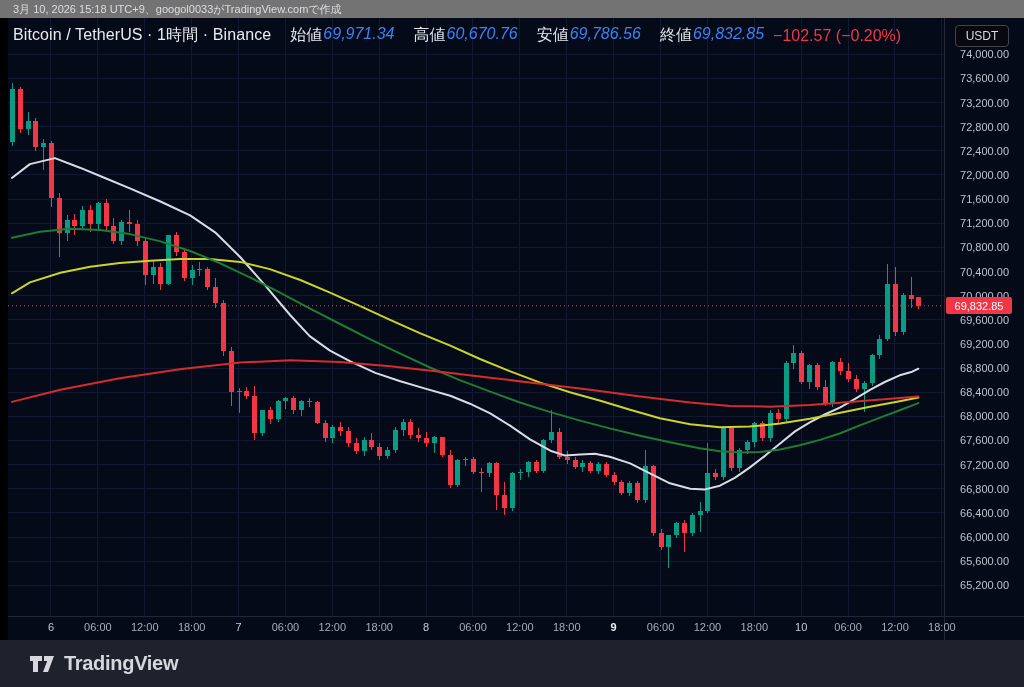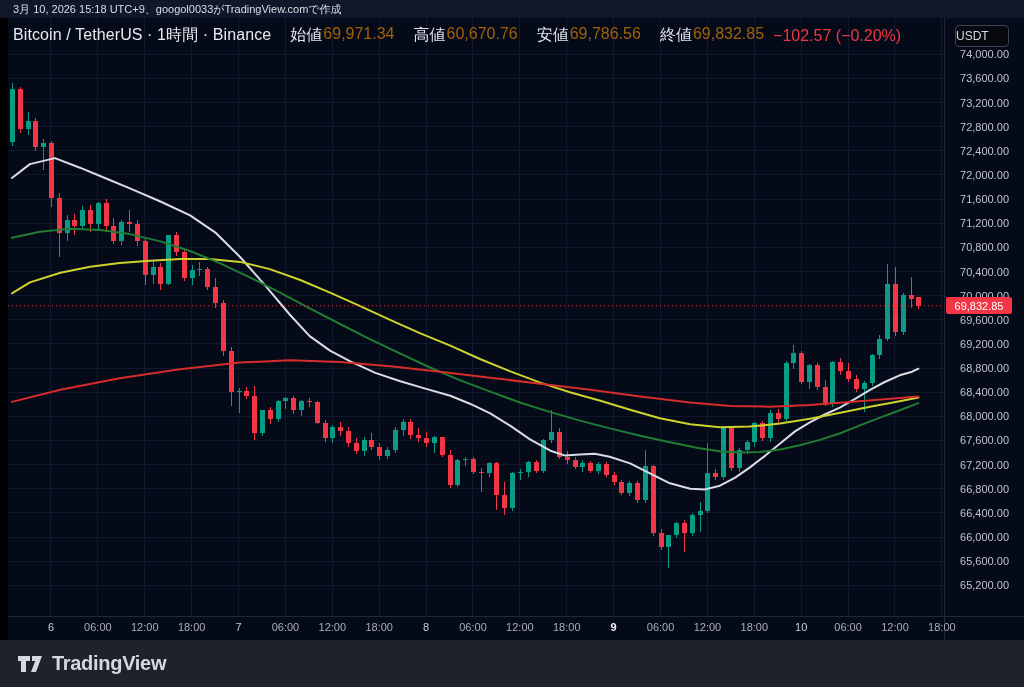--- a/index.html
+++ b/index.html
@@ -1,34 +1,34 @@
 <!DOCTYPE html>
 <html><head>
 <meta charset="utf-8">
 <style>
   html,body{margin:0;padding:0;background:#000;width:1024px;height:687px;overflow:hidden;
     font-family:"Liberation Sans",sans-serif;-webkit-font-smoothing:antialiased;}
   #stage{position:relative;width:1024px;height:687px;background:#000;}
-  #top-bar{position:absolute;left:0;top:0;width:1024px;height:18px;background:#0f172a;
+  #top-bar{position:absolute;left:0;top:0;width:1024px;height:18px;background:#737373;
     color:#dcdde2;font-size:11px;line-height:18px;padding-left:13px;box-sizing:border-box;white-space:nowrap;}
   #chart-svg{position:absolute;left:0;top:0;}
   #symbol-header{position:absolute;left:13px;top:25px;font-size:16px;color:#e8eaef;
     display:flex;align-items:center;gap:9px;white-space:nowrap;z-index:5;}
   #symbol-header .pair{letter-spacing:.1px;}
   .ohlc-item{display:flex;gap:1px;margin-left:10px;}
   .ohlc-label{color:#e3e6ec;}
-  .ohlc-value{color:#a16207;}
+  .ohlc-value{color:#3b82f6;font-style:italic;}
   #price-change{color:#f23645;}
   #usdt-button{position:absolute;left:955px;top:25px;width:52px;height:20px;background:#07090f;
     border:1px solid #40444f;border-radius:4px;color:#d6d9e0;font-size:12px;display:flex;
-    align-items:center;z-index:5;}
+    align-items:center;justify-content:center;z-index:5;}
   #price-chip{position:absolute;left:946px;width:66px;height:17px;background:#f23645;color:#fff;
     font-size:11px;display:flex;align-items:center;justify-content:center;border-radius:2px;z-index:6;}
   #footer-bar{position:absolute;left:0;top:640px;width:1024px;height:47px;background:#1e222d;
-    display:flex;align-items:center;padding-left:17px;box-sizing:border-box;gap:9px;z-index:5;}
+    display:flex;align-items:center;padding-left:29px;box-sizing:border-box;gap:9px;z-index:5;}
   #footer-logo-text{color:#d6d8de;font-size:20px;font-weight:700;letter-spacing:-0.3px;}
   svg text{font-family:"Liberation Sans",sans-serif;}
 </style>
 </head>
 <body>
 
 <div id="stage">
   <div id="top-bar">
     <span>3月 10, 2026 15:18 UTC+9、googol0033がTradingView.comで作成</span>
   </div>

